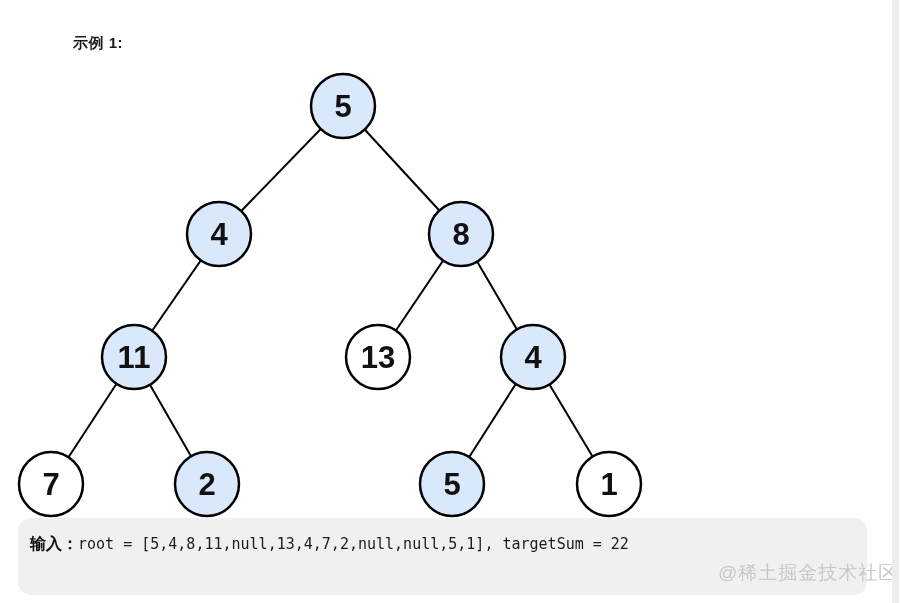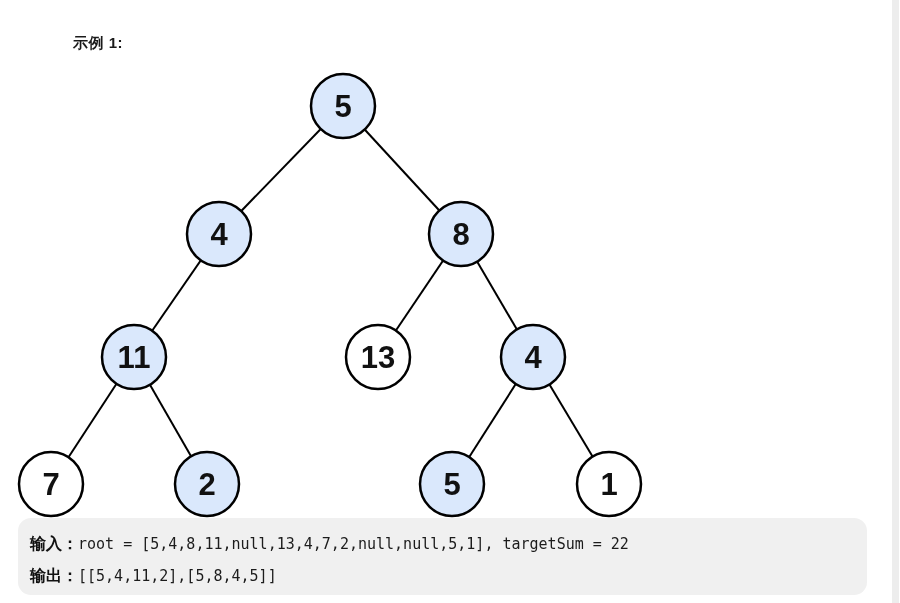--- a/index.html
+++ b/index.html
@@ -108,19 +108,19 @@
         <text x="452" y="484" text-anchor="middle" dominant-baseline="central" font-family="&quot;Liberation Sans&quot;, sans-serif" font-size="31" font-weight="bold" fill="#111111">5</text>
       </g>
       <g>
         <circle cx="609" cy="484" r="32" fill="#ffffff" stroke="#000000" stroke-width="2.5"></circle>
         <text x="609" y="484" text-anchor="middle" dominant-baseline="central" font-family="&quot;Liberation Sans&quot;, sans-serif" font-size="31" font-weight="bold" fill="#111111">1</text>
       </g>
     </svg>
 
   <div class="io-block">
     <div class="io-line"><span class="io-label">输入：</span><span class="io-code">root = [5,4,8,11,null,13,4,7,2,null,null,5,1], targetSum = 22</span></div>
-    <div class="io-line"><span class="io-label">输出：</span><span class="io-code">[[5,4,11,2],[5,8,4,5]]</span></div>
   </div>
 
+  <div class="watermark">@稀土掘金技术社区</div>
 
   <div class="scrollbar-track"></div>
 
 </div>
 
 </body></html>

